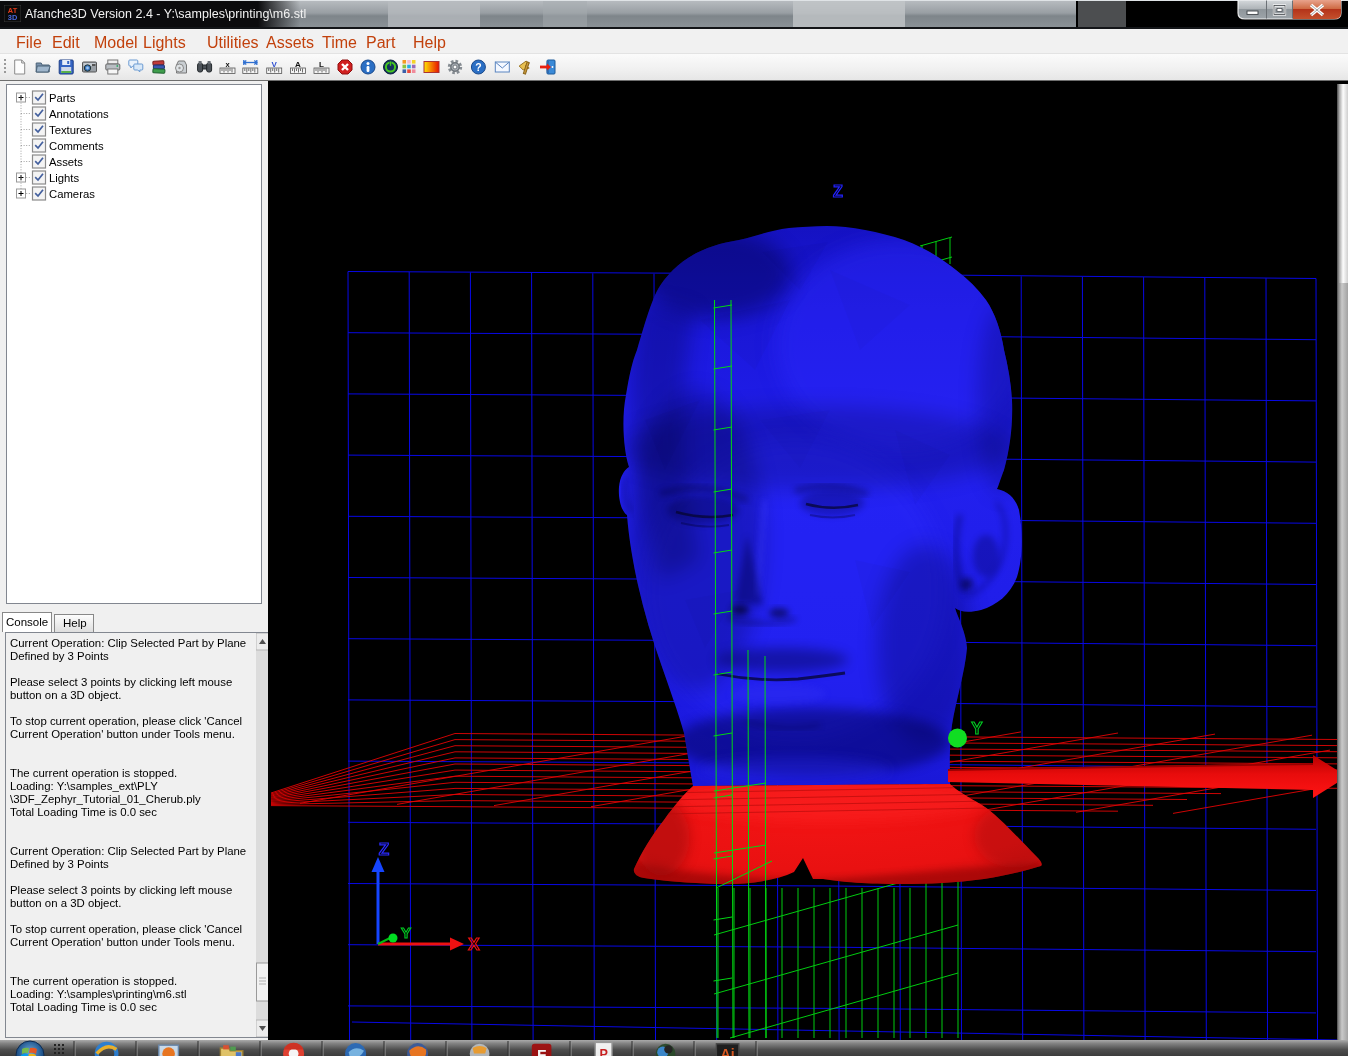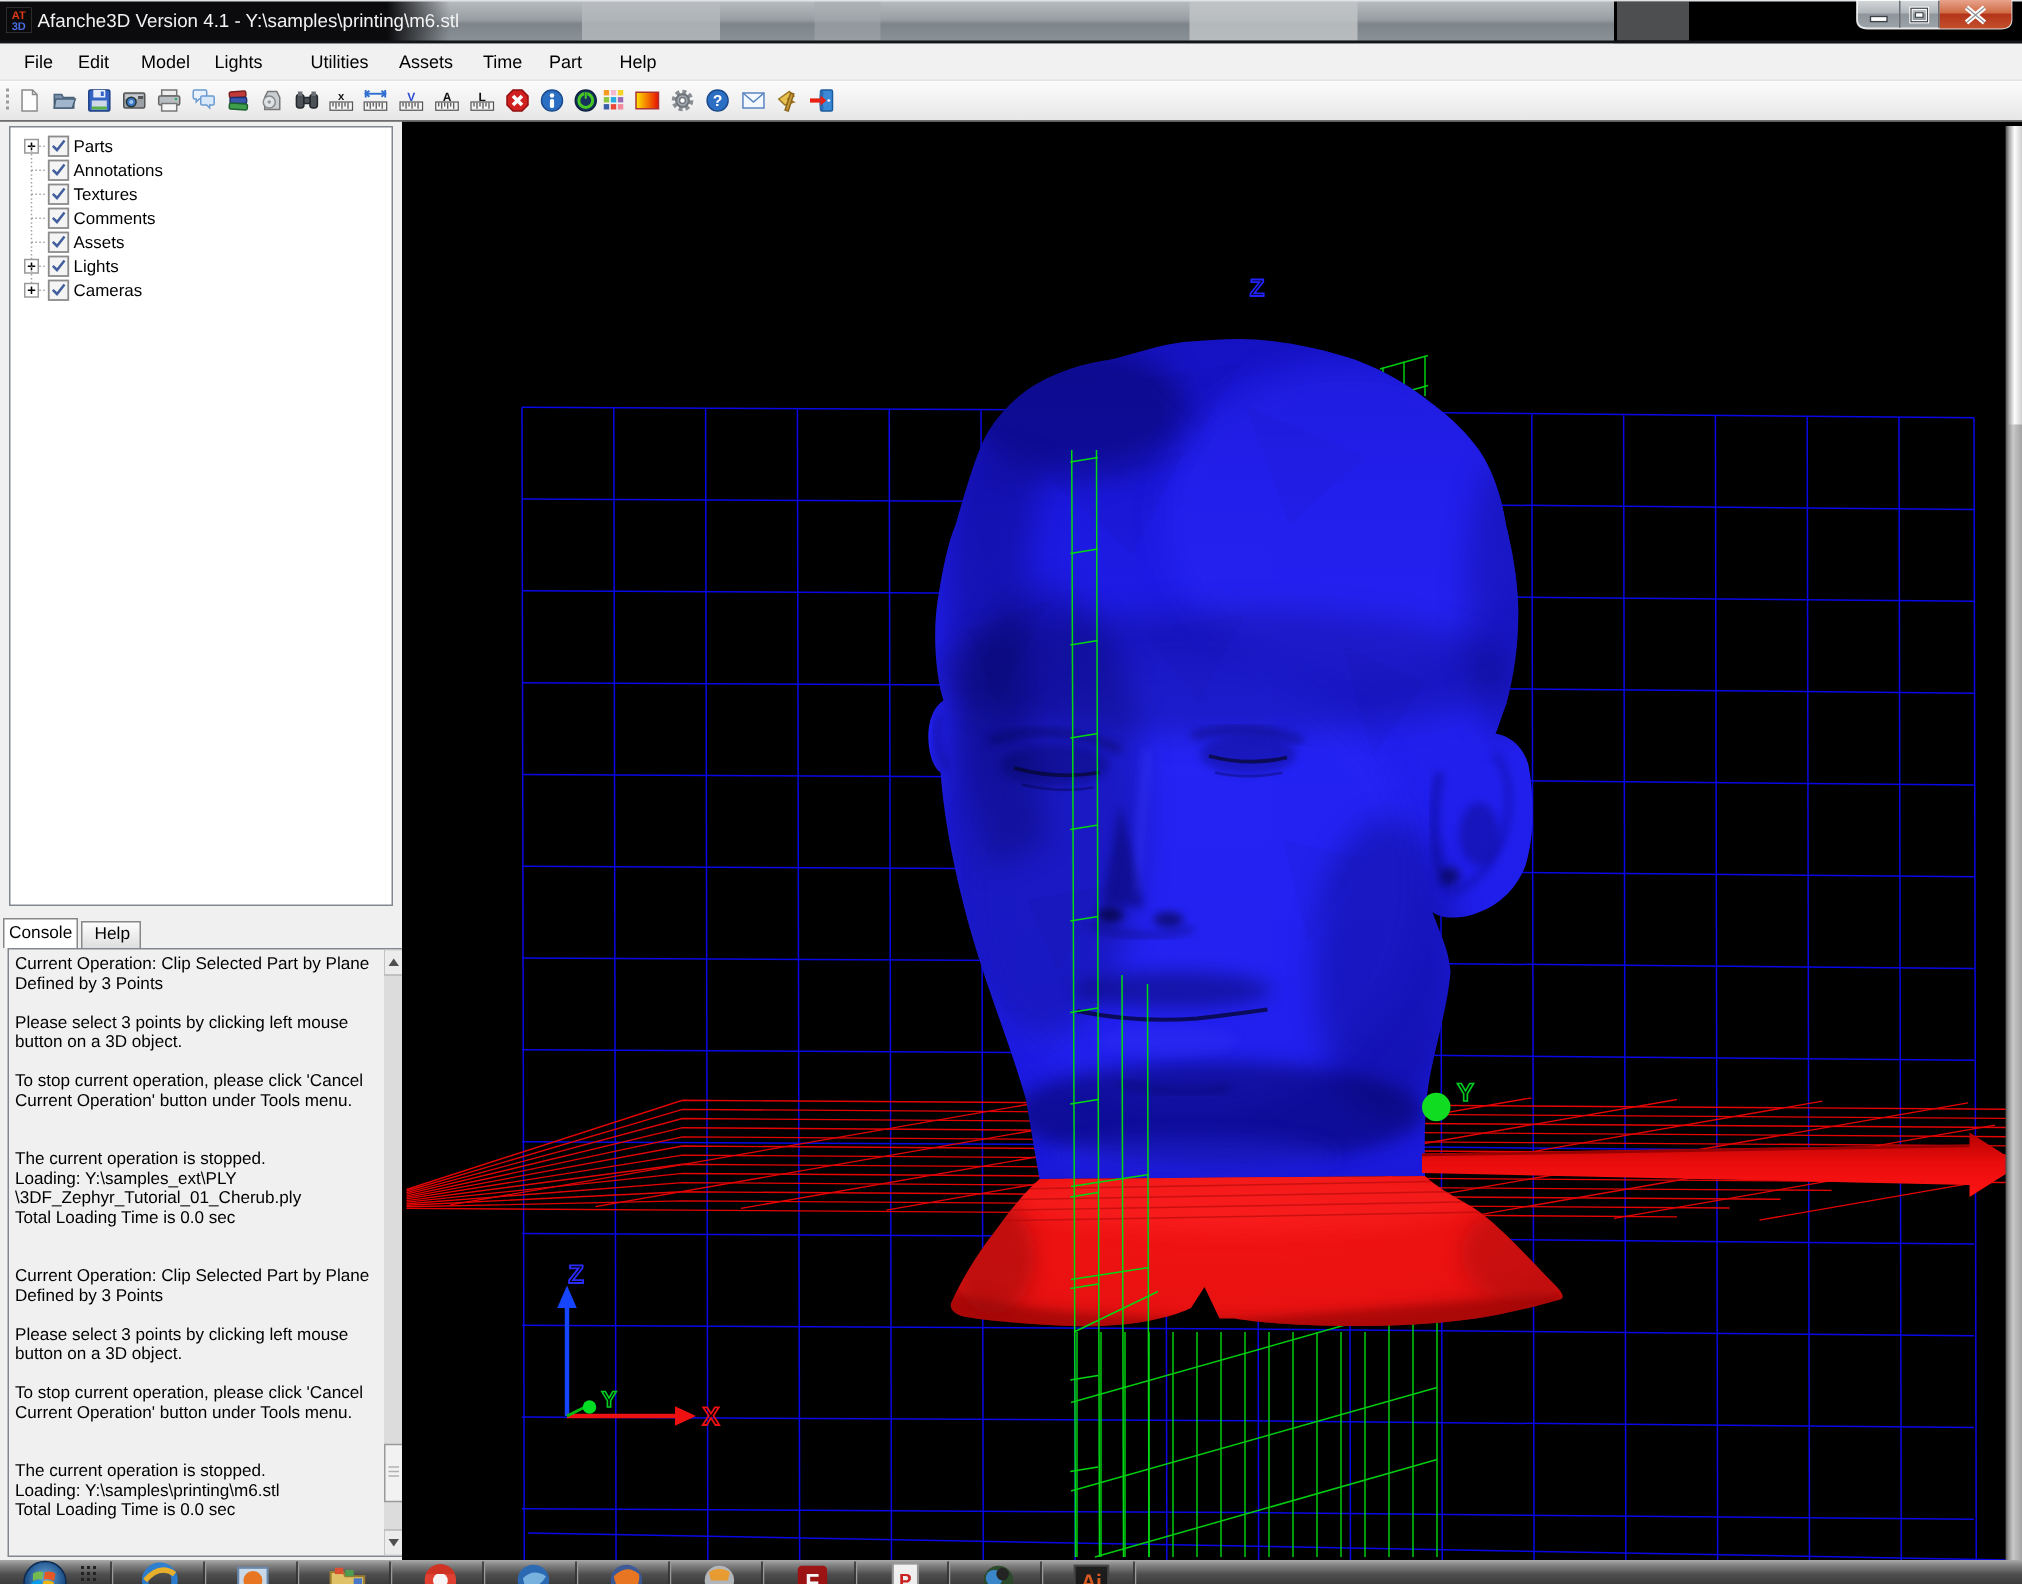--- a/index.html
+++ b/index.html
@@ -1,21 +1,21 @@
 <!DOCTYPE html>
 <html><head><meta charset="utf-8"><style>
 html,body{margin:0;padding:0}
 body{width:1348px;height:1056px;position:relative;overflow:hidden;background:#000;
 font-family:"Liberation Sans",sans-serif;-webkit-font-smoothing:antialiased}
 .a{position:absolute}
 #title{left:0;top:0;width:1076px;height:29px;background:linear-gradient(#b9bdc1,#989ea3 45%,#7e858a 55%,#8d9499)}
 #title .dark{left:0;top:0;width:300px;height:28px;background:linear-gradient(90deg,#0b0b0d 0,#0b0b0d 86%,rgba(11,11,13,0))}
 #ttext{left:25px;top:7px;color:#f2f2f2;font-size:12.5px;white-space:pre}
 #menubar{left:0;top:29px;width:1348px;height:24px;background:#f1f1f1;border-bottom:1px solid #e3e3e3}
-.mi{position:absolute;top:5px;font-size:12px;color:#000000}
+.mi{position:absolute;top:5px;font-size:16px;color:#c2410c}
 #toolbar{left:0;top:54px;width:1348px;height:26px;background:linear-gradient(#fbfbfb,#f0f0f0 60%,#e6e6e6);border-bottom:1px solid #a9a9a9}
 #leftbg{left:0;top:81px;width:268px;height:959px;background:#f0f0f0}
 #tree{left:6px;top:84px;width:256px;height:520px;background:#fff;border:1px solid #828790;box-sizing:border-box}
 #tabs{left:2px;top:612px;width:260px;height:20px}
 #console{left:5px;top:632px;width:265px;height:406px;background:#f0f0f0;border:1px solid #828790;box-sizing:border-box;overflow:hidden}
 #ctext{position:absolute;left:4px;top:4px;font-size:11.4px;line-height:13px;color:#000;white-space:pre;font-family:"Liberation Sans",sans-serif}
 #rsb{left:1337px;top:84px;width:11px;height:956px;background:linear-gradient(90deg,#4a4a4a 0,#8a8a8a 15%,#c9c9c9 45%,#a2a2a2);}
 #rsbthumb{left:1339px;top:84px;width:9px;height:199px;background:linear-gradient(90deg,#9f9f9f,#fdfdfd 45%,#cfcfcf)}
 #taskbar{left:0;top:1040px;width:1348px;height:16px;background:linear-gradient(#b0b0b0,#7a7a7a 30%,#4a4a4a 70%,#3a3a3a);border-top:1px solid #c0c0c0}
 </style></head><body>
@@ -26,21 +26,21 @@
 <div class="a" style="left:543px;top:1px;width:44px;height:26px;background:#a6abaf;opacity:.5"></div>
 <div class="a" style="left:793px;top:1px;width:112px;height:26px;background:#c2c5c8;opacity:.8"></div>
 <div class="a" style="left:1078px;top:1px;width:48px;height:26px;background:#a8adb1;opacity:.45"></div>
 <div class="a" style="left:0;top:0;width:1348px;height:1px;background:#dfe3e6"></div>
 <div class="a" style="left:0;top:27px;width:1348px;height:2px;background:#131518"></div>
 <svg class="a" style="left:4px;top:5px" width="17" height="17" viewBox="0 0 17 17">
 <rect x="0" y="0" width="17" height="17" fill="#0a0a0a" stroke="#555" stroke-width="0.6"></rect>
 <text x="8.5" y="7.6" font-size="7.4" font-weight="bold" fill="#e03a1a" text-anchor="middle" font-family="Liberation Sans">AT</text>
 <text x="8.5" y="15.2" font-size="7.4" font-weight="bold" fill="#4a6ae0" text-anchor="middle" font-family="Liberation Sans">3D</text>
 </svg>
-<div id="ttext" class="a">Afanche3D Version 4.1 - Y:\samples\printing\m6.stl</div>
+<div id="ttext" class="a">Afanche3D Version 2.4 - Y:\samples\printing\m6.stl</div>
 <svg class="a" style="left:1236px;top:0" width="107" height="21" viewBox="0 0 107 21">
 <defs>
 <linearGradient id="btng" x1="0" y1="0" x2="0" y2="1">
  <stop offset="0" stop-color="#d5d9dc"></stop>
           <stop offset="0.45" stop-color="#b0b5b9"></stop>
  <stop offset="0.5" stop-color="#8f969b"></stop>
           <stop offset="1" stop-color="#9da4a9"></stop>
         </linearGradient>
 <linearGradient id="closg" x1="0" y1="0" x2="0" y2="1">
  <stop offset="0" stop-color="#e8a38c"></stop>

